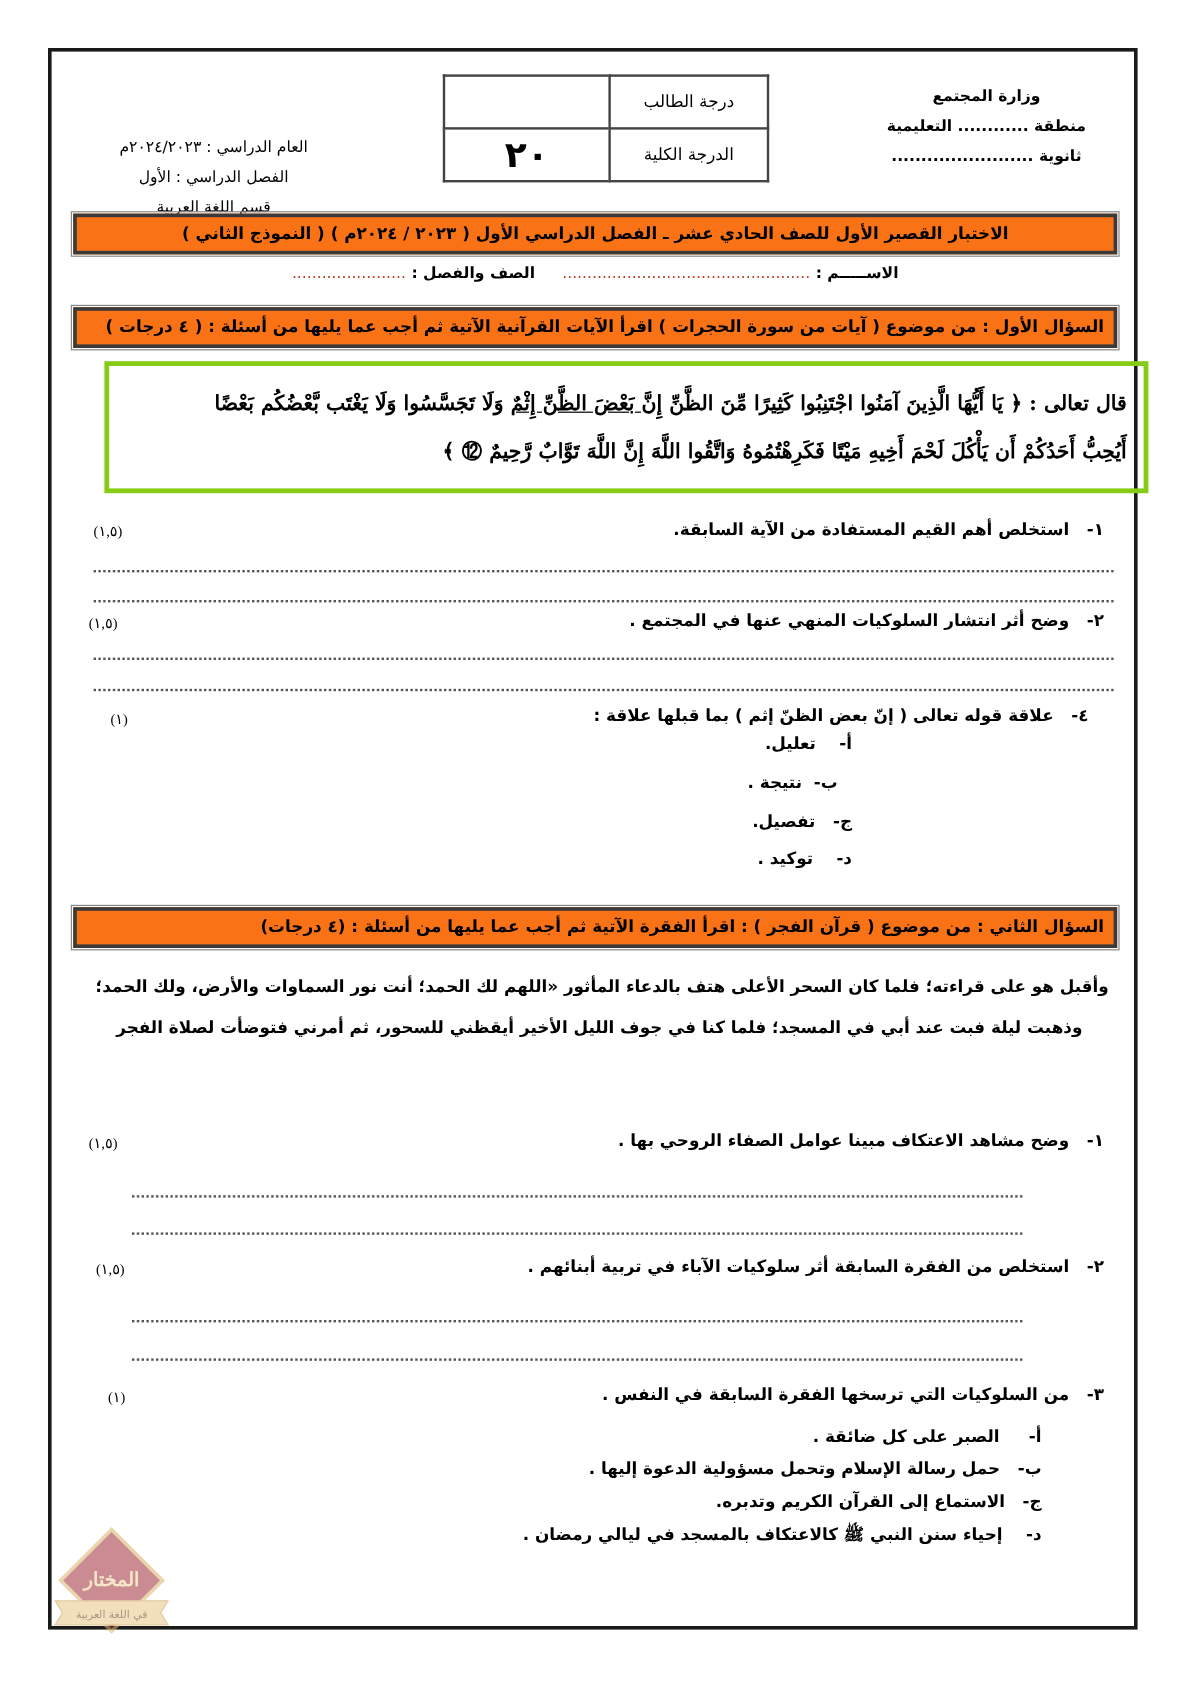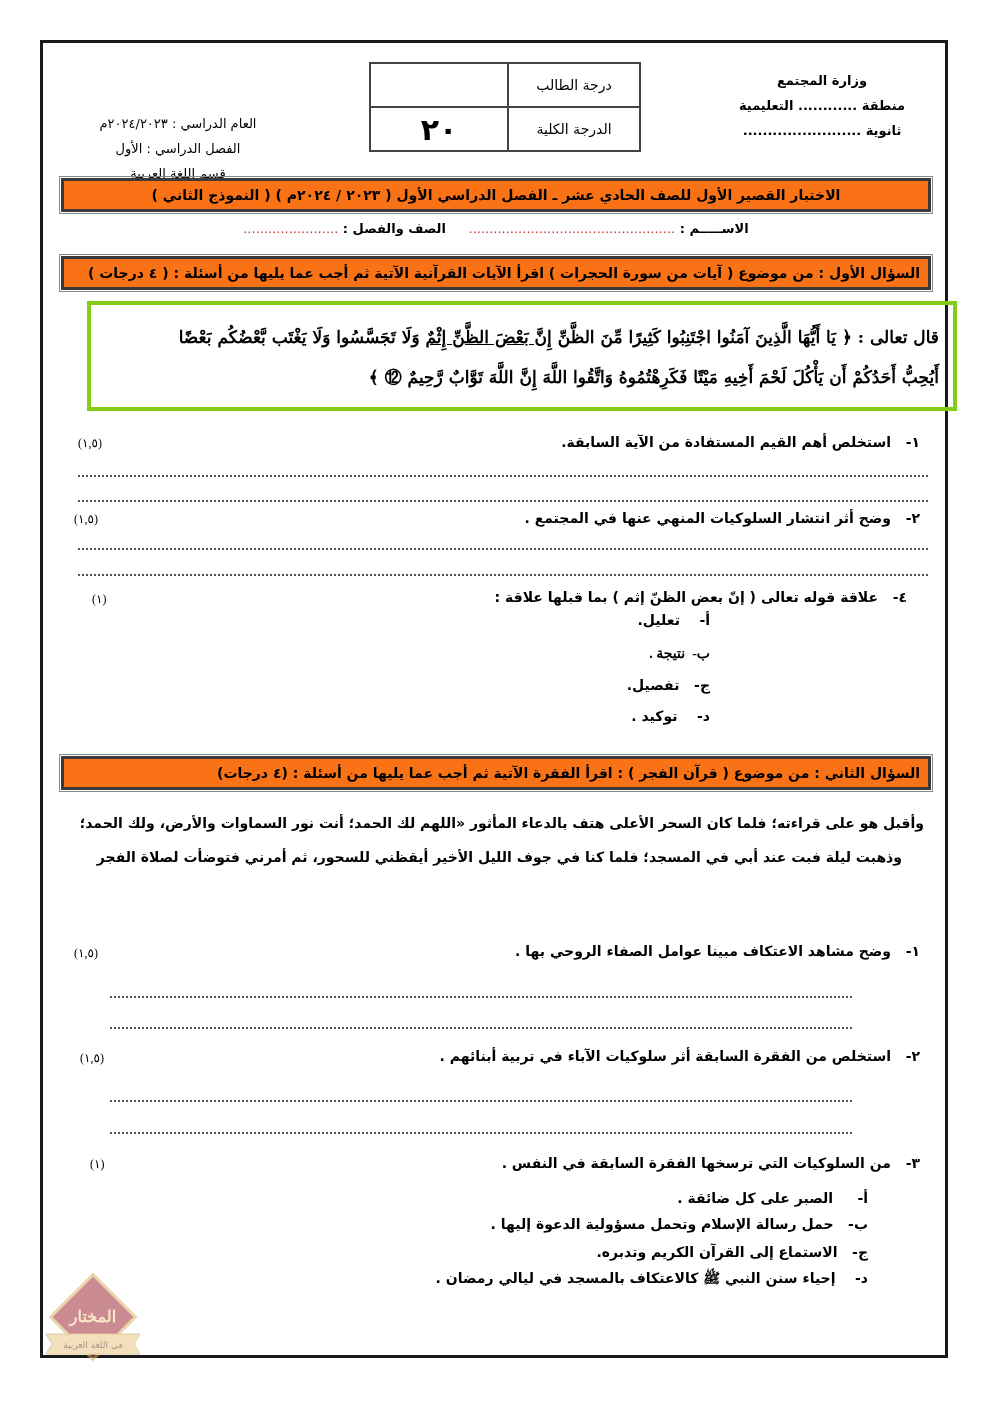--- a/index.html
+++ b/index.html
@@ -104,21 +104,21 @@
   <span>٤-</span>
   &nbsp;
   <span>علاقة قوله تعالى ( إنّ بعض الظنّ إثم ) بما قبلها علاقة :</span>
 </div>
 <div class="abs score" style="left:92px; top:592px;">(١)</div>
 
 <div class="abs opt" style="right:282px; top:612px; width:200px;">
   <span>أ-</span>&nbsp;&nbsp;&nbsp;
   <span>تعليل.</span>
 </div>
-<div class="abs opt" style="right:282px; top:645px; width:200px;font-family:Liberation Serif, serif;">
+<div class="abs opt" style="right:294px; top:645px; width:200px;">
   <span>ب-</span>&nbsp;
   <span>نتيجة .</span>
 </div>
 <div class="abs opt" style="right:282px; top:677px; width:200px;">
   <span>ج-</span>&nbsp;&nbsp;
   <span>تفصيل.</span>
 </div>
 <div class="abs opt" style="right:282px; top:708px; width:200px;">
   <span>د-</span>&nbsp;&nbsp;&nbsp;
   <span>توكيد .</span>

